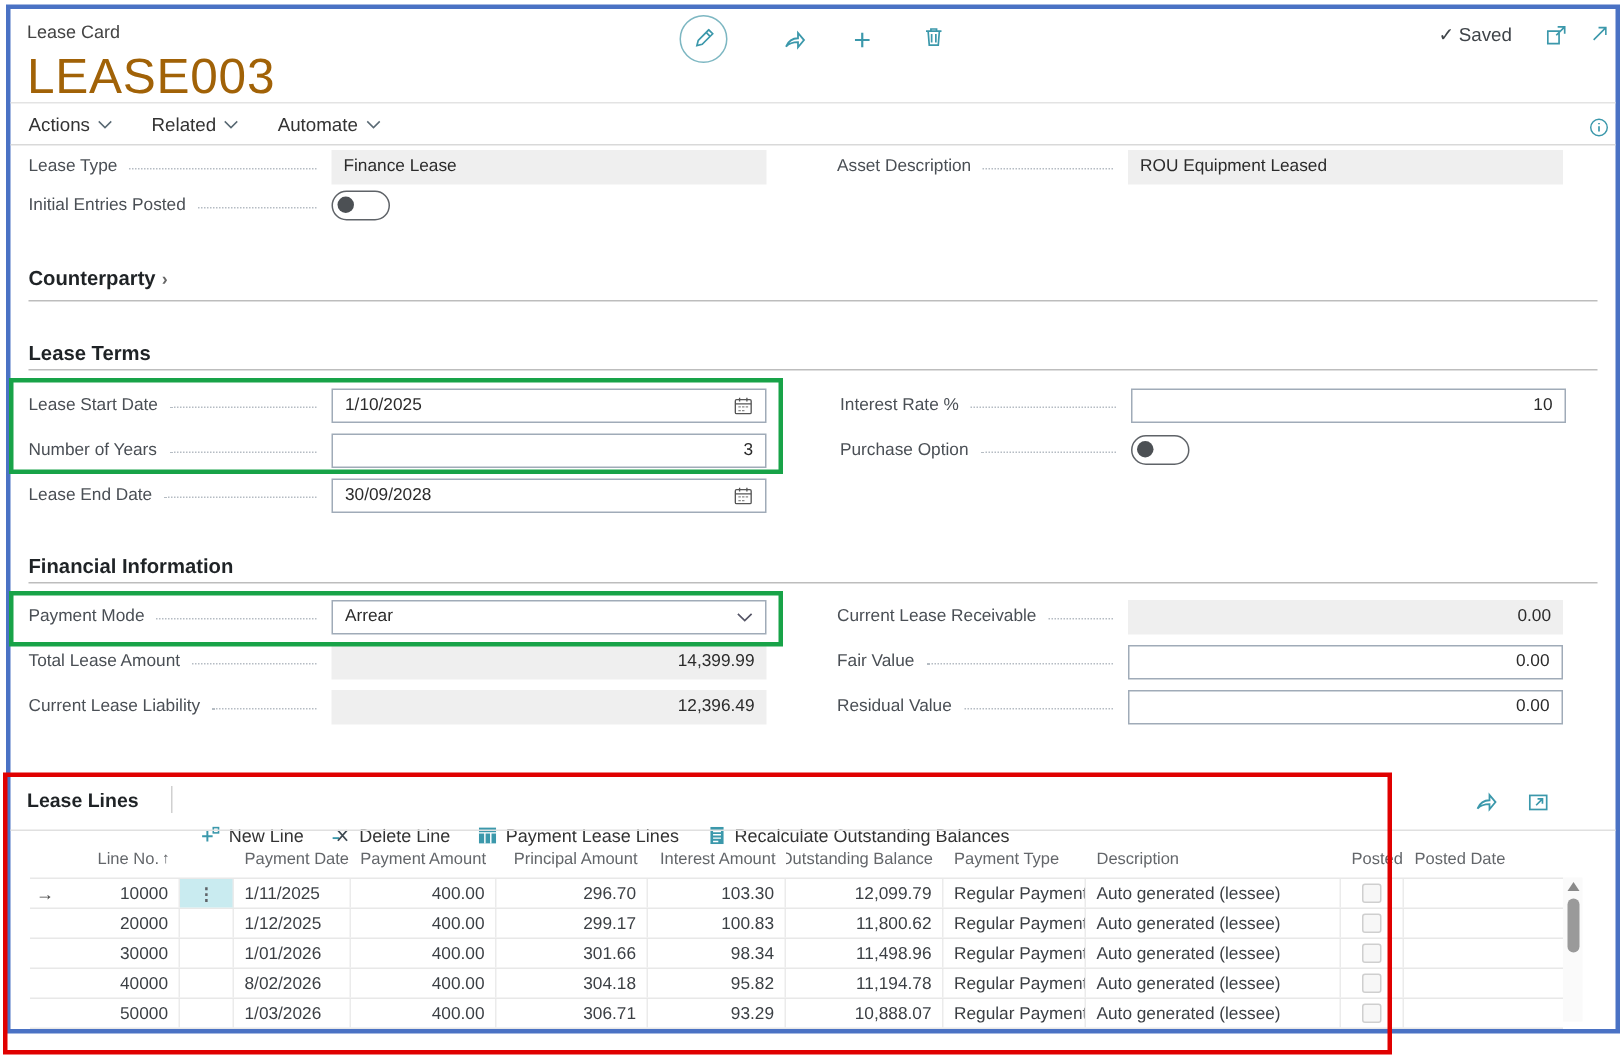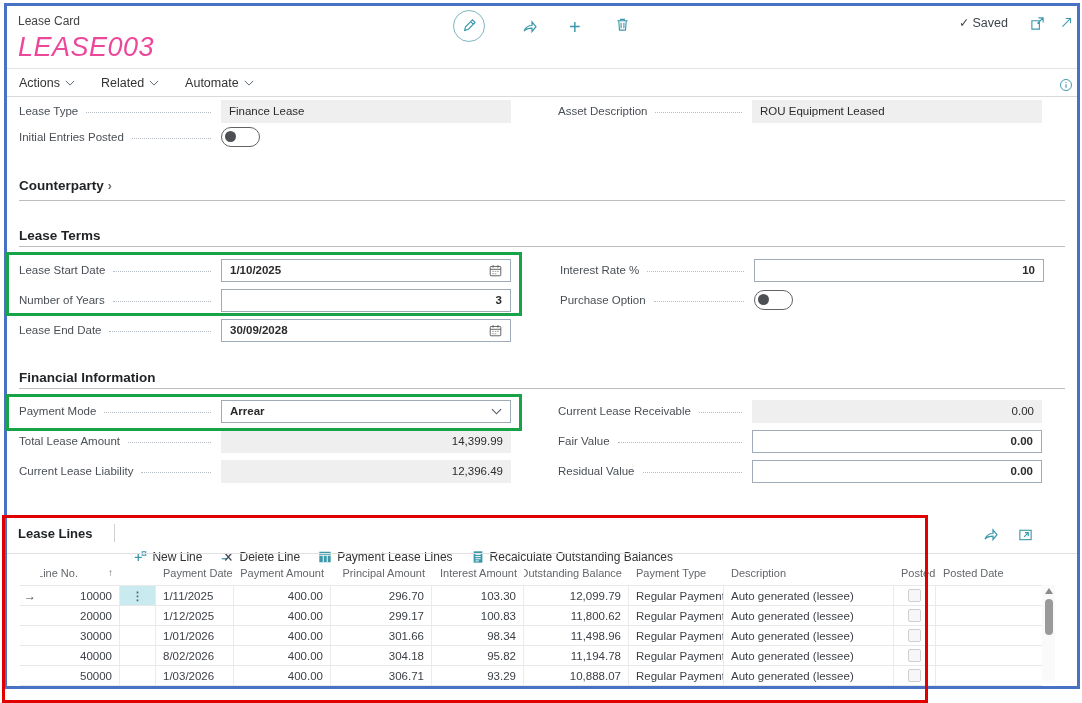--- a/index.html
+++ b/index.html
@@ -2,40 +2,40 @@
 <html><head>
 <meta charset="utf-8">
 <style>
   html,body{margin:0;padding:0;background:#fff;font-family:"Liberation Sans",sans-serif;}
   body{width:1082px;height:703px;position:relative;overflow:hidden;}
   .page{position:absolute;left:4px;top:3px;width:1070px;height:680px;border:3px solid #4a72c4;background:#fff;}
   .abs{position:absolute;}
 
   
   .caption{font-size:12px;color:#444;}
-  .title{font-size:27px;color:#ec4899;font-weight:300;letter-spacing:.5px;font-style:italic;}
+  .title{font-size:33px;color:#a16207;font-weight:300;letter-spacing:.5px;}
   .saved{font-size:12.5px;color:#3f4449;display:flex;align-items:center;gap:3px;}
   .ico{color:#3b98ab;display:inline-flex;align-items:center;justify-content:center;}
   .pencil-circle{width:30px;height:30px;border:1.5px solid #7db7c2;border-radius:50%;}
   svg{display:block;}
 
   
   .menubar{position:absolute;left:0;top:62px;width:100%;height:29px;border-top:1px solid #e3e3e3;border-bottom:1px solid #d9d9d9;display:flex;align-items:center;padding-left:12px;box-sizing:border-box;gap:26px;}
   .menu-item{font-size:12.5px;color:#333;display:flex;align-items:center;gap:5px;cursor:pointer;}
   .chev{color:#5a6a74;}
 
   
   .col{position:absolute;}
   .frow{display:flex;align-items:center;height:26px;}
   .frow30{height:30px;}
   .flabel{font-size:11.5px;color:#4a4f55;white-space:nowrap;}
   .leader{flex:1;margin:0 10px 0 8px;border-bottom:1px dotted #b5bcc3;height:0;position:relative;top:1px;}
   .ctl{width:290px;flex:none;height:23px;box-sizing:border-box;font-size:11.5px;color:#2b2b2b;display:flex;align-items:center;padding:0 8px;}
   .ro{background:#efefef;}
-  .inp{background:#fff;border:1px solid #a0abb8;font-weight:bold;}
+  .inp{background:#fff;border:1px solid #a0abb8;}
   .num{justify-content:flex-end;}
   .between{justify-content:space-between;}
   .bare{padding:0;background:transparent;}
   .toggle{width:37px;height:18px;border:1px solid #5f6368;border-radius:10px;position:relative;background:#fff;}
   .toggle .knob{position:absolute;left:3px;top:2.5px;width:11px;height:11px;border-radius:50%;background:#4c5054;}
 
   .section-title{font-size:13.5px;font-weight:bold;color:#1f2326;}
   .rule{position:absolute;height:0;border-top:1px solid #bdbdbd;}
   .counter-chev{color:#666;font-size:12px;margin-left:4px;}
 
@@ -51,21 +51,21 @@
   .tbtn{display:flex;align-items:center;gap:5px;font-size:12px;color:#333;cursor:pointer;margin-top:48px;}
   .ll-rule{position:absolute;left:0;top:547px;width:100%;border-top:1px solid #e0e0e0;}
 
   .grid{position:absolute;left:13px;top:554px;font-size:11.5px;color:#3b3f44;}
   .grow{display:flex;align-items:stretch;}
   .gc{box-sizing:border-box;display:flex;align-items:center;padding:0 7px;border-right:1px solid #ebebeb;overflow:hidden;white-space:nowrap;}
   .ghead .gc{color:#63666a;font-size:11px;border-right:none;}
   .ghead{height:25px;}
   .gbody .grow{height:19px;border-top:1px solid #e8e8e8;}
   .gbody .grow:last-child{border-bottom:1px solid #e8e8e8;}
-  .r{justify-content:flex-end;gap:28px;}
+  .r{justify-content:flex-end;}
   .c{justify-content:center;}
   .w-gut{width:20px;border-right:none;padding:0 2px;}
   .w-line{width:80px;}
   .w-menu{width:36px;}
   .w-date{width:78px;}
   .w-pay{width:97px;}
   .w-pri{width:101px;}
   .w-int{width:92px;}
   .w-out{width:105px;}
   .w-typ{width:95px;}

